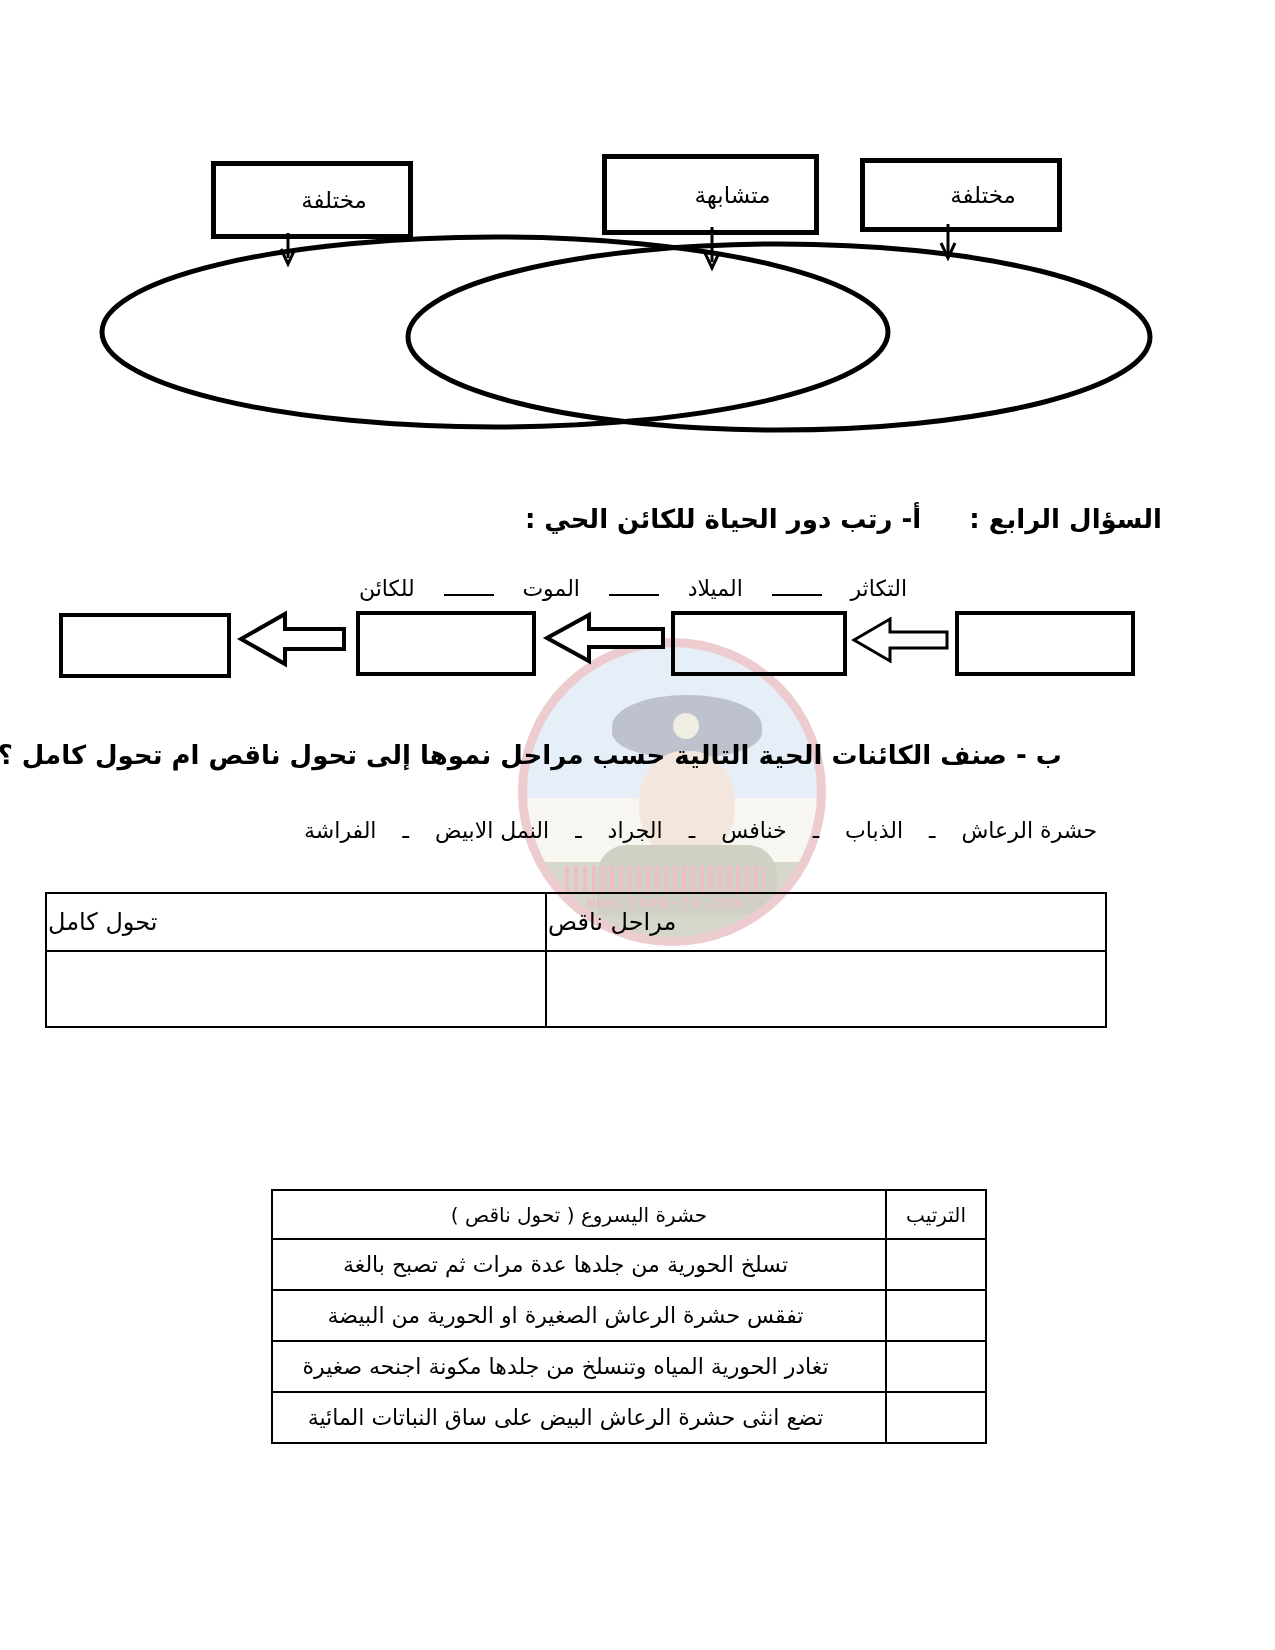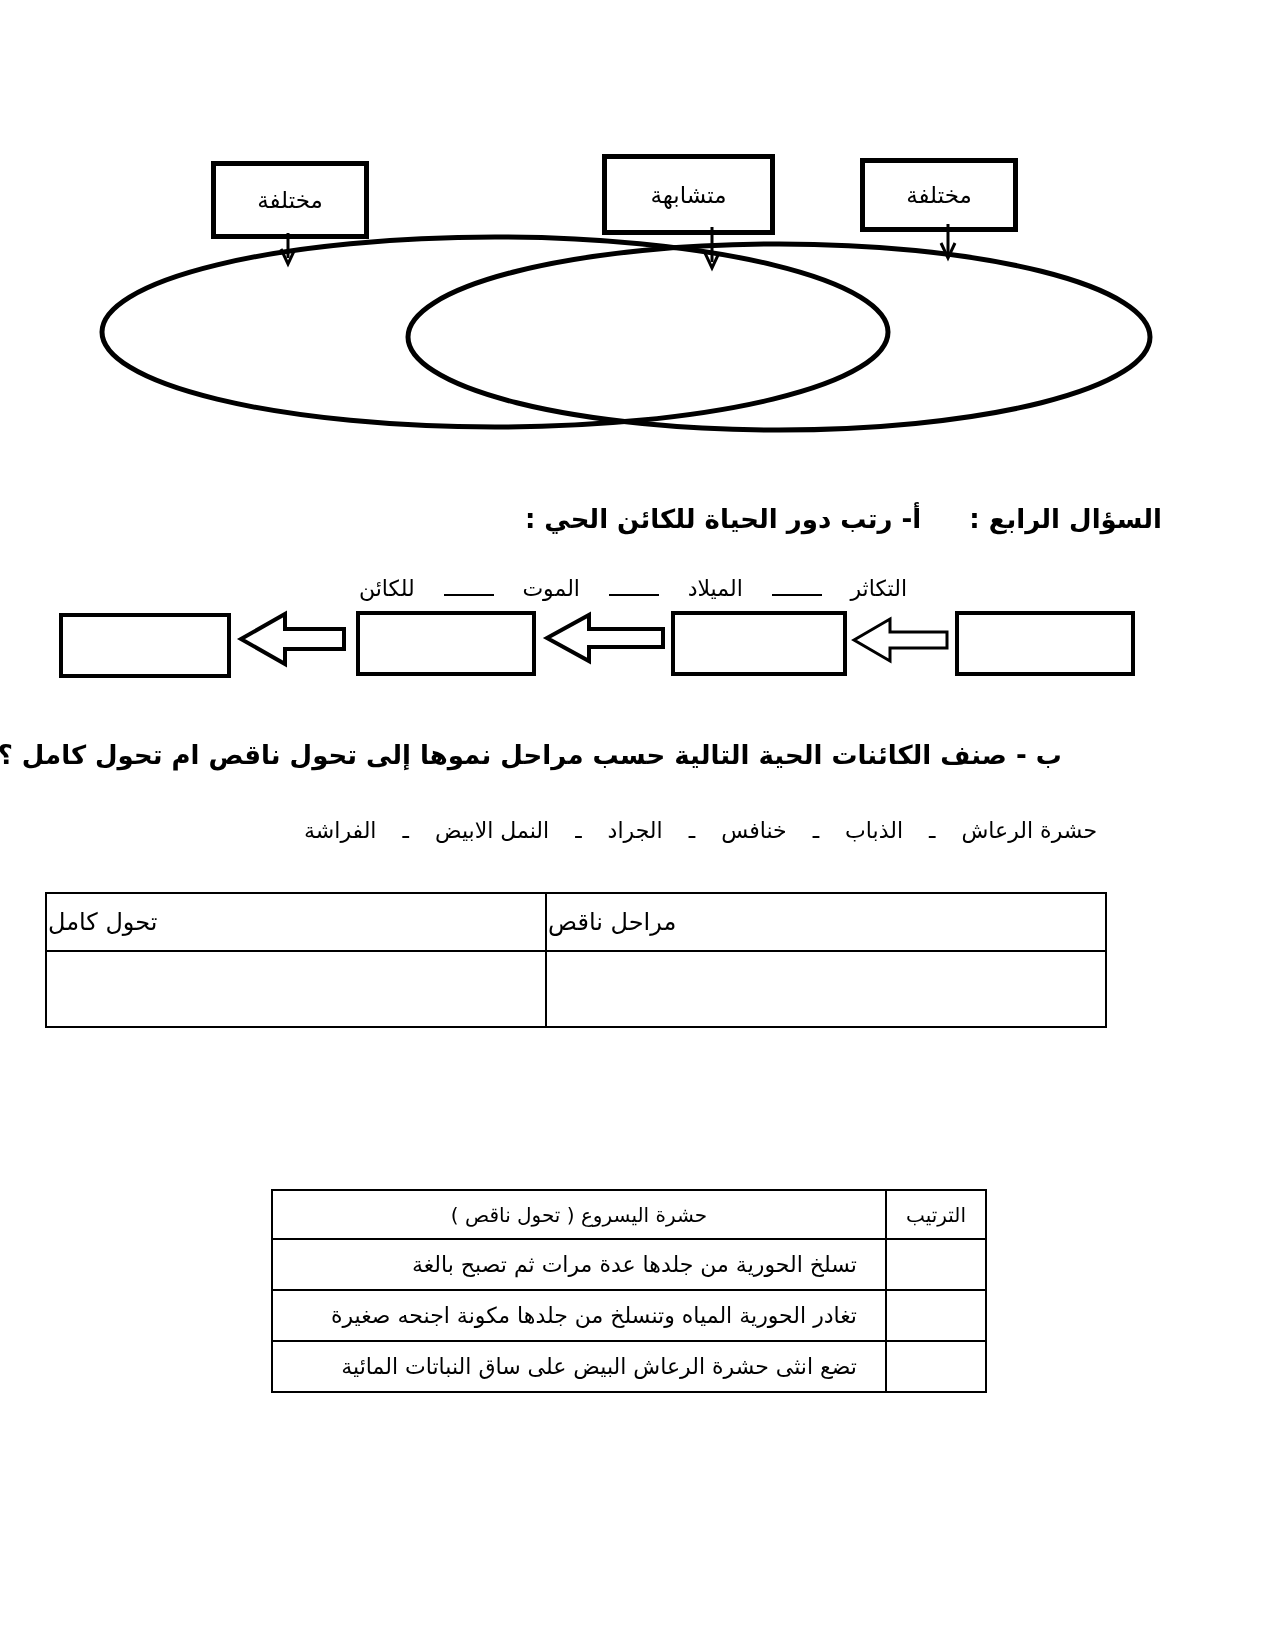--- a/index.html
+++ b/index.html
@@ -24,21 +24,21 @@
   .lineart{position:absolute;left:0;top:0;z-index:1;pointer-events:none;}
 
   
   .q-title{position:absolute;font-weight:bold;white-space:nowrap;z-index:2;}
   #q3-title{top:50px;right:113px;font-size:27px;}
   #q4-line{top:504px;right:113px;font-size:26px;display:flex;gap:48px;z-index:2;position:absolute;font-weight:bold;white-space:nowrap;}
   #partb{top:740px;right:213px;font-size:26px;}
   #q5-line{top:1120px;right:112px;font-size:23px;font-weight:normal;}
 
   .label-box{position:absolute;border:5px solid #000;display:flex;align-items:center;justify-content:center;
-             font-size:23px;z-index:2;background:transparent;}
+             font-size:23px;z-index:2;background:transparent;padding-left:44px;}
   #lb-right{left:860px;top:158px;width:148px;height:64px;}
   #lb-mid{left:602px;top:154px;width:163px;height:71px;}
   #lb-left{left:211px;top:161px;width:148px;height:68px;}
 
   .seq-box{position:absolute;border:4px solid #000;z-index:2;background:transparent;}
   #rb4{left:955px;top:611px;width:172px;height:57px;}
   #rb3{left:671px;top:611px;width:168px;height:57px;}
   #rb2{left:356px;top:611px;width:172px;height:57px;}
   #rb1{left:59px;top:613px;width:164px;height:57px;}
 
@@ -51,27 +51,37 @@
 
   table{border-collapse:collapse;background:transparent;z-index:2;position:absolute;table-layout:fixed;}
   td{border:2px solid #000;background:transparent;font-size:22px;}
   #table1{left:45px;top:892px;width:1060px;}
   #table1 td{text-align:left;font-size:24px;}
   #table1 .hdr{height:58px;}
   #table1 .bodyrow td{height:72px;}
   #table2{left:271px;top:1189px;width:714px;}
   #table2 .hdr td{height:45px;text-align:center;font-size:20px;}
   #table2 .r td{height:47px;}
-  #table2 .r .txt{text-align:right;padding-right:28px;}
+  #table2 .r .txt{text-align:center;padding-right:28px;}
 </style>
 </head>
 <body>
 
 <div class="page">
 
+  <div class="watermark">
+    <div class="wm-ring">
+      <div class="wm-cap"></div>
+      <div class="wm-badge"></div>
+      <div class="wm-face"></div>
+      <div class="wm-body"></div>
+    </div>
+    <div class="wm-stripes"></div>
+    <div class="wm-site">www.jnob-jo.com</div>
+  </div>
 
   <svg class="lineart" width="1275" height="1650" viewBox="0 0 1275 1650">
 
     <ellipse cx="495" cy="332" rx="393" ry="95" fill="none" stroke="#000" stroke-width="5"></ellipse>
     <ellipse cx="779" cy="337" rx="371" ry="93" fill="none" stroke="#000" stroke-width="5"></ellipse>
 
     <g stroke="#000" stroke-width="3" fill="none">
       <line x1="288" y1="233" x2="288" y2="258"></line>
       <polyline points="281,249 288,264 295,249"></polyline>
       <line x1="712" y1="227" x2="712" y2="262"></line>
@@ -159,20 +169,24 @@
         <tr class="hdr">
       <td>الترتيب</td>
       <td>حشرة اليسروع (  تحول ناقص  )</td>
     </tr>
     <tr class="r">
       <td></td>
       <td class="txt">تسلخ الحورية من جلدها عدة مرات ثم تصبح بالغة</td>
     </tr>
     <tr class="r">
       <td></td>
+      <td class="txt">تفقس حشرة الرعاش الصغيرة او الحورية من البيضة</td>
+    </tr>
+    <tr class="r">
+      <td></td>
       <td class="txt">تغادر الحورية المياه وتنسلخ من جلدها مكونة اجنحه صغيرة</td>
     </tr>
     <tr class="r">
       <td></td>
       <td class="txt">تضع انثى حشرة الرعاش البيض على ساق النباتات المائية</td>
     </tr>
   </tbody>
     </table>
 
 </div>

